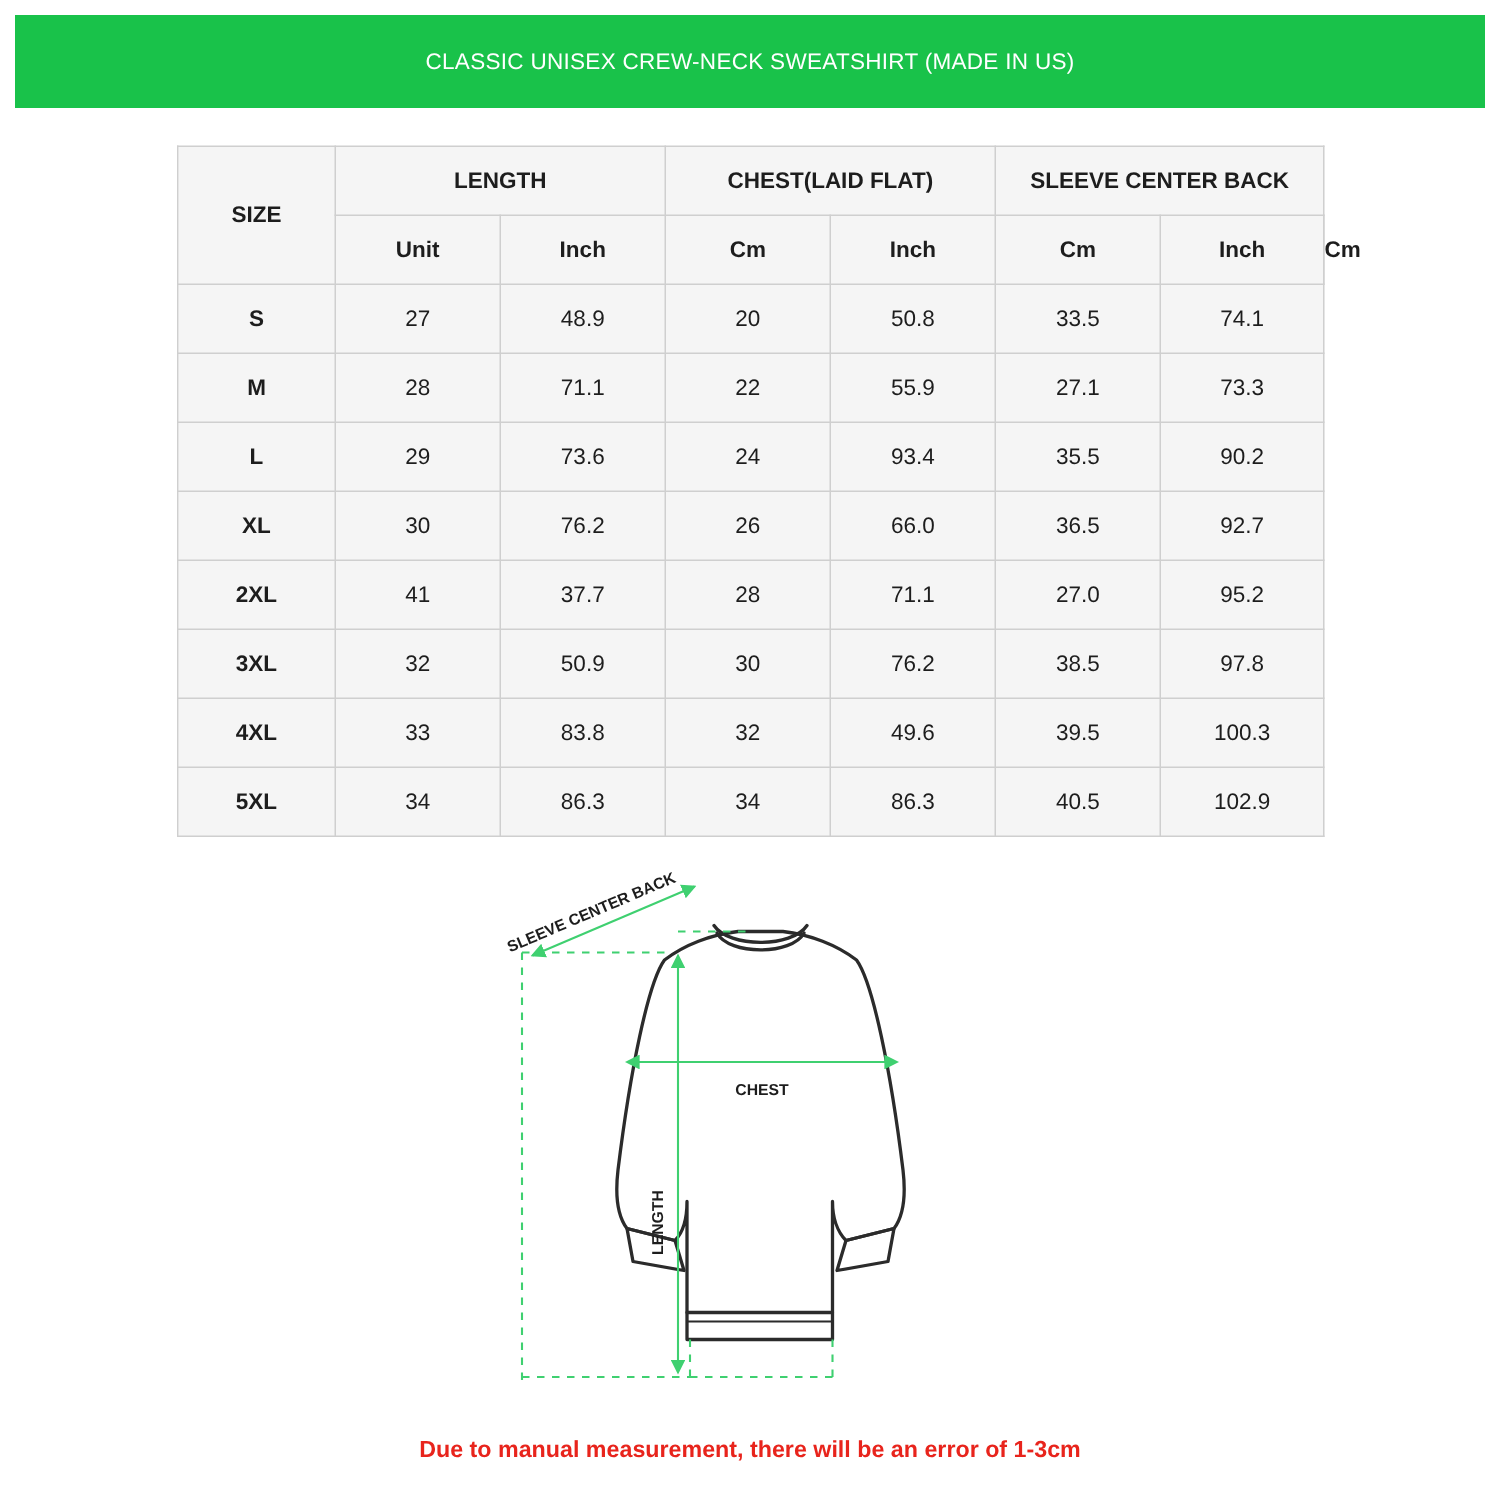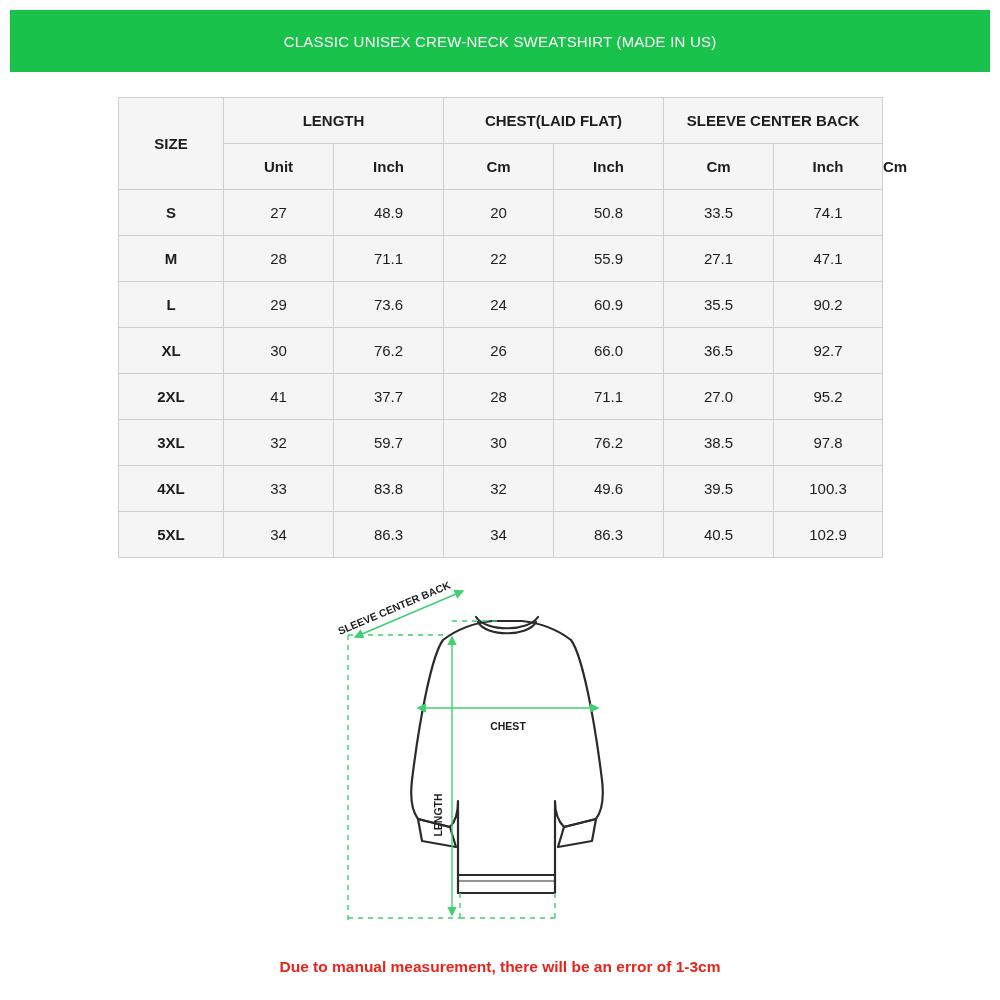--- a/index.html
+++ b/index.html
@@ -152,28 +152,28 @@
           <td>33.5</td>
           <td>74.1</td>
         </tr>
         <tr>
           <td class="size-cell">M</td>
           <td>28</td>
           <td>71.1</td>
           <td>22</td>
           <td>55.9</td>
           <td>27.1</td>
-          <td>47.1</td>
+          <td>73.3</td>
         </tr>
         <tr>
           <td class="size-cell">L</td>
           <td>29</td>
           <td>73.6</td>
           <td>24</td>
-          <td>60.9</td>
+          <td>93.4</td>
           <td>35.5</td>
           <td>90.2</td>
         </tr>
         <tr>
           <td class="size-cell">XL</td>
           <td>30</td>
           <td>76.2</td>
           <td>26</td>
           <td>66.0</td>
           <td>36.5</td>
@@ -184,21 +184,21 @@
           <td>41</td>
           <td>37.7</td>
           <td>28</td>
           <td>71.1</td>
           <td>27.0</td>
           <td>95.2</td>
         </tr>
         <tr>
           <td class="size-cell">3XL</td>
           <td>32</td>
-          <td>59.7</td>
+          <td>50.9</td>
           <td>30</td>
           <td>76.2</td>
           <td>38.5</td>
           <td>97.8</td>
         </tr>
         <tr>
           <td class="size-cell">4XL</td>
           <td>33</td>
           <td>83.8</td>
           <td>32</td>

